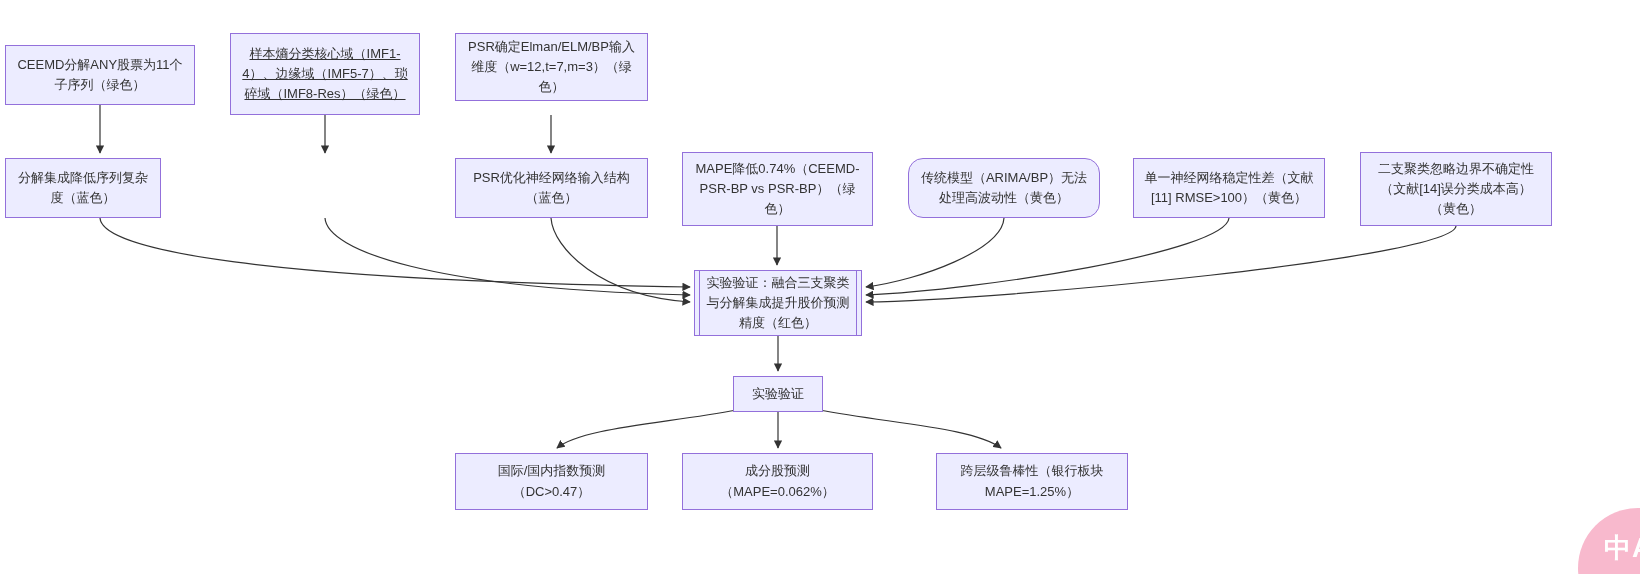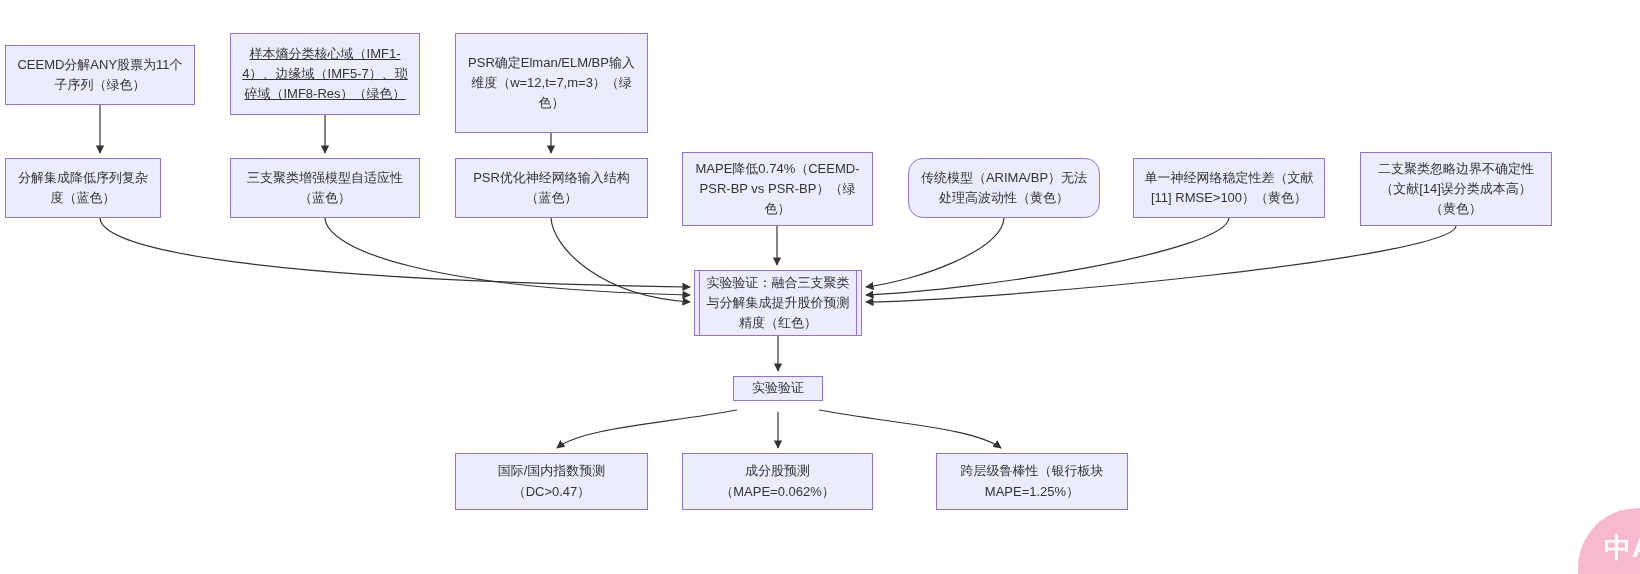--- a/index.html
+++ b/index.html
@@ -74,33 +74,32 @@
       <path d="M1456,226 C1453,258 1000,300 866,302" marker-end="url(#arrow)"></path>
       <path d="M778,336 L778,371" marker-end="url(#arrow)"></path>
       <path d="M737,410 C660,424 582,428 557,448" marker-end="url(#arrow)"></path>
       <path d="M778,412 L778,448" marker-end="url(#arrow)"></path>
       <path d="M819,410 C896,424 974,428 1001,448" marker-end="url(#arrow)"></path>
     </g>
   </svg>
 
   <div class="node" style="left:5px;top:45px;width:190px;height:60px;">CEEMD分解ANY股票为11个子序列（绿色）</div>
   <div class="node" style="left:230px;top:33px;width:190px;height:82px;text-decoration:underline;">样本熵分类核心域（IMF1-4）、边缘域（IMF5-7）、琐碎域（IMF8-Res）（绿色）</div>
-  <div class="node" style="left:455px;top:33px;width:193px;height:100px;">PSR确定Elman/ELM/BP输入维度（w=12,t=7,m=3）（绿色）</div>
+  <div class="node" style="left:455px;top:33px;width:193px;height:68px;">PSR确定Elman/ELM/BP输入维度（w=12,t=7,m=3）（绿色）</div>
 
   <div class="node" style="left:5px;top:158px;width:156px;height:60px;">分解集成降低序列复杂度（蓝色）</div>
-  <div class="node" style="left:230px;top:158px;width:190px;height:60px;">三支聚类增强模型自适应性（蓝色）</div>
   <div class="node" style="left:455px;top:158px;width:193px;height:60px;">PSR优化神经网络输入结构（蓝色）</div>
   <div class="node" style="left:682px;top:152px;width:191px;height:74px;">MAPE降低0.74%（CEEMD-PSR-BP vs PSR-BP）（绿色）</div>
   <div class="node" style="left:908px;top:158px;width:192px;height:60px;border-radius:15px;">传统模型（ARIMA/BP）无法处理高波动性（黄色）</div>
   <div class="node" style="left:1133px;top:158px;width:192px;height:60px;">单一神经网络稳定性差（文献[11] RMSE&gt;100）（黄色）</div>
   <div class="node" style="left:1360px;top:152px;width:192px;height:74px;">二支聚类忽略边界不确定性（文献[14]误分类成本高）（黄色）</div>
 
   <div class="node node-core" style="left:694px;top:270px;width:168px;height:66px;">实验验证：融合三支聚类与分解集成提升股价预测精度（红色）</div>
 
-  <div class="node" style="left:733px;top:376px;width:90px;height:25px;">实验验证</div>
+  <div class="node" style="left:733px;top:376px;width:90px;height:36px;">实验验证</div>
 
   <div class="node" style="left:455px;top:453px;width:193px;height:57px;">国际/国内指数预测（DC&gt;0.47）</div>
   <div class="node" style="left:682px;top:453px;width:191px;height:57px;">成分股预测（MAPE=0.062%）</div>
   <div class="node" style="left:936px;top:453px;width:192px;height:57px;">跨层级鲁棒性（银行板块 MAPE=1.25%）</div>
 
   <div class="watermark">
     <span>中A</span>
   </div>
 
 </div>

